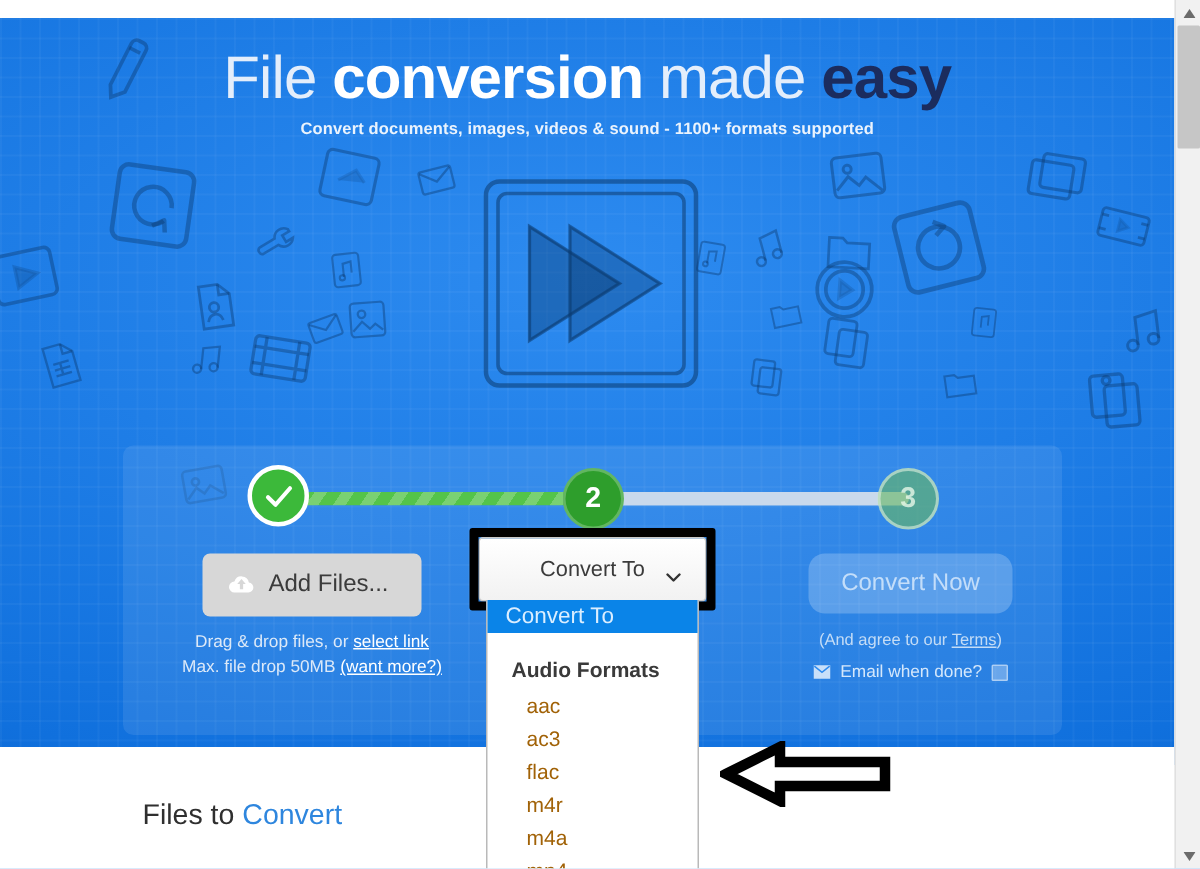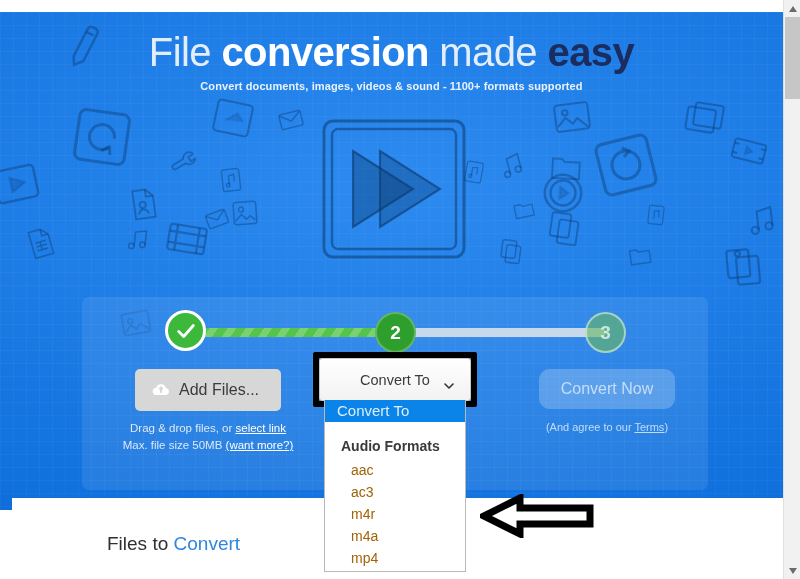--- a/index.html
+++ b/index.html
@@ -224,21 +224,21 @@
   }
   .dd-item {
     font-size: 14px; color: #a16207;
     padding: 3px 0 3px 26px;
     cursor: pointer;
   }
 
   
   .below {
     position: absolute;
-    left: 12px; top: 498px;
+    left: 0; top: 498px;
     width: 783px; height: 81px;
     background: #ffffff;
   }
   .files-title {
     position: absolute; left: 95px; top: 35px;
     font-size: 19px; color: #2f2f2f;
     white-space: nowrap;
   }
   .files-title .accent { color: #2e86de; }
 
@@ -512,28 +512,38 @@
               <svg width="20" height="20" viewBox="0 0 24 24" fill="currentColor">
                 <path d="M6.5 18h11a4 4 0 00.4-7.98A6 6 0 006.3 9.2 3.9 3.9 0 006.5 18z"></path>
                 <path d="M12 7.2l3.4 3.9h-6.8z" fill="#d7d7d7"></path>
                 <rect x="10.7" y="10.4" width="2.6" height="5" fill="#d7d7d7"></rect>
               </svg>
             </span>
             <span>Add Files...</span>
           </button>
           <div class="hint">
             <span>Drag &amp; drop files, or </span><a href="#">select link</a><br>
-            <span>Max. file size 50MB </span><a href="#">(want more?)</a>
+            <span>Max. file drop 50MB </span><a href="#">(want more?)</a>
           </div>
         </div>
 
         <div class="col col-right">
           <button class="btn-convert">Convert Now</button>
           <div class="sub-note">
             <span>(And agree to our </span><u>Terms</u><span>)</span>
+          </div>
+          <div class="mailrow">
+            <span class="envic">
+              <svg width="12" height="10" viewBox="0 0 24 20" fill="currentColor">
+                <path d="M1 1h22v18H1z" opacity=".85"></path>
+                <path d="M1.8 2.2L12 10.5 22.2 2.2" stroke="#2d8bf0" stroke-width="2" fill="none"></path>
+              </svg>
+            </span>
+            <span>Email when done?</span>
+            <span class="mini-box"></span>
           </div>
         </div>
       </div>
     </div>
 
     <div class="below">
       <div class="files-title">
         <span>Files to </span><span class="accent">Convert</span>
       </div>
     </div>
@@ -548,20 +558,21 @@
         </span>
       </div>
       <div class="annot-box"></div>
     </div>
 
     <div class="dropdown">
       <div class="dd-selected">Convert To</div>
       <div class="dd-group">Audio Formats</div>
       <div class="dd-item">aac</div>
       <div class="dd-item">ac3</div>
+      <div class="dd-item">flac</div>
       <div class="dd-item">m4r</div>
       <div class="dd-item">m4a</div>
       <div class="dd-item">mp4</div>
     </div>
 
     <div class="annot-arrow">
       <svg width="114" height="44" viewBox="0 0 114 44">
         <path d="M4 22 L40 4 L40 14 L110 14 L110 30 L40 30 L40 40 Z" fill="#ffffff" stroke="#000000" stroke-width="7" stroke-linejoin="miter"></path>
       </svg>
     </div>

